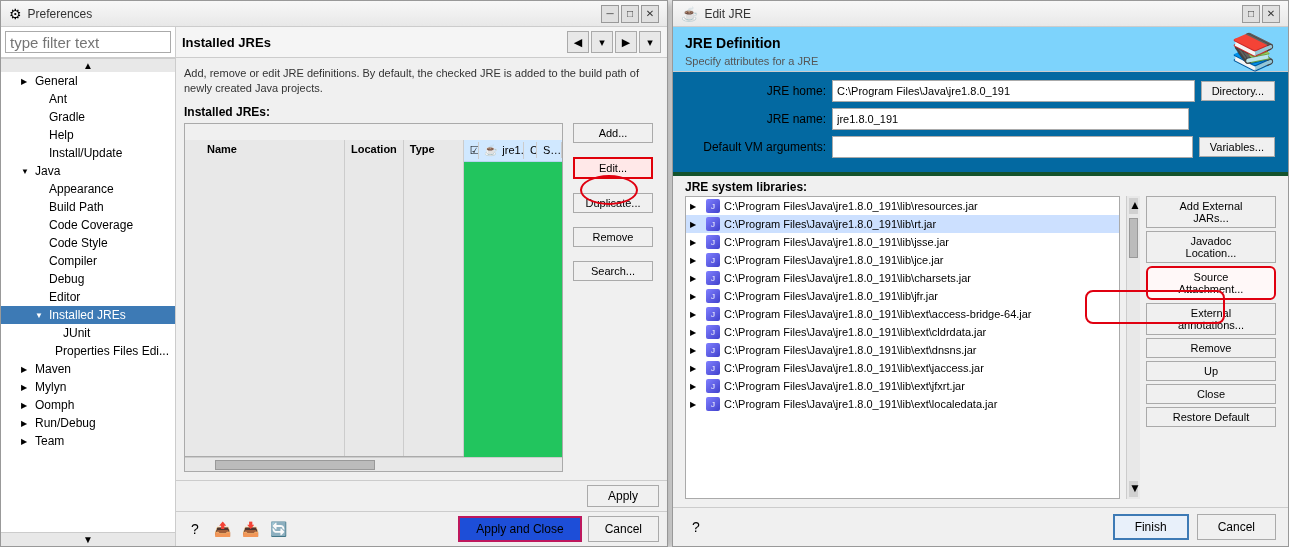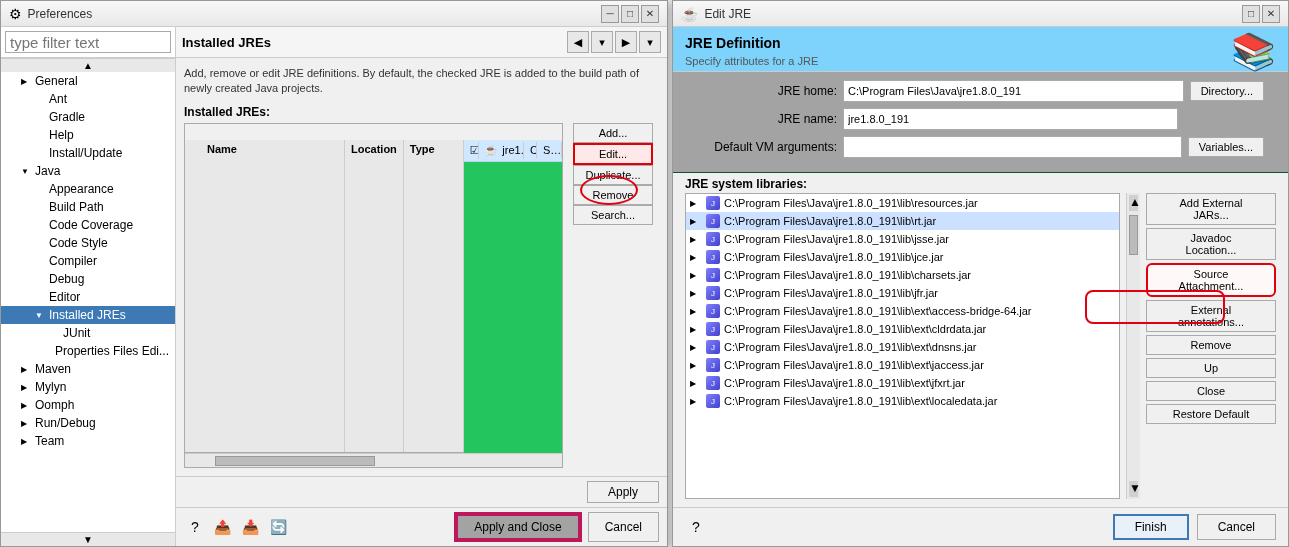--- a/index.html
+++ b/index.html
@@ -243,21 +243,21 @@
     }
 
     .jre-row .col-check { width: 20px; }
     .jre-row .col-name { width: 140px; }
     .jre-row .col-location { flex: 1; }
     .jre-row .col-type { width: 60px; }
 
     .jre-row-buttons {
       display: flex;
       flex-direction: column;
-      gap: 0;
+      gap: 14px;
       padding: 0 6px;
     }
 
     .jre-btn {
       min-width: 80px;
       padding: 3px 8px;
       background: #f0f0f0;
       border: 1px solid #aaa;
       cursor: pointer;
       font-size: 11px;
@@ -308,22 +308,22 @@
 
     .bottom-btn {
       padding: 4px 16px;
       background: #f0f0f0;
       border: 1px solid #aaa;
       cursor: pointer;
       font-size: 12px;
     }
 
     .bottom-btn.primary {
-      border: 4px solid #be185d;
-      background: #a3a3a3;
+      border: 2px solid #be185d;
+      background: #1d4ed8;
     }
 
     
     .h-scroll {
       height: 14px;
       background: #e8e8e8;
       border-top: 1px solid #ccc;
       display: flex;
       align-items: center;
     }
@@ -363,23 +363,23 @@
       font-weight: bold;
       margin-bottom: 4px;
     }
 
     .jre-def-subtitle {
       font-size: 11px;
       color: #555;
     }
 
     .form-area {
-      padding: 8px 24px;
-      background: #a3a3a3;
-      border-bottom: 1px solid #14532d;
+      padding: 8px 13px;
+      background: #0369a1;
+      border-bottom: 4px solid #14532d;
     }
 
     .form-row {
       display: flex;
       align-items: center;
       margin-bottom: 6px;
       gap: 6px;
     }
 
     .form-label {

